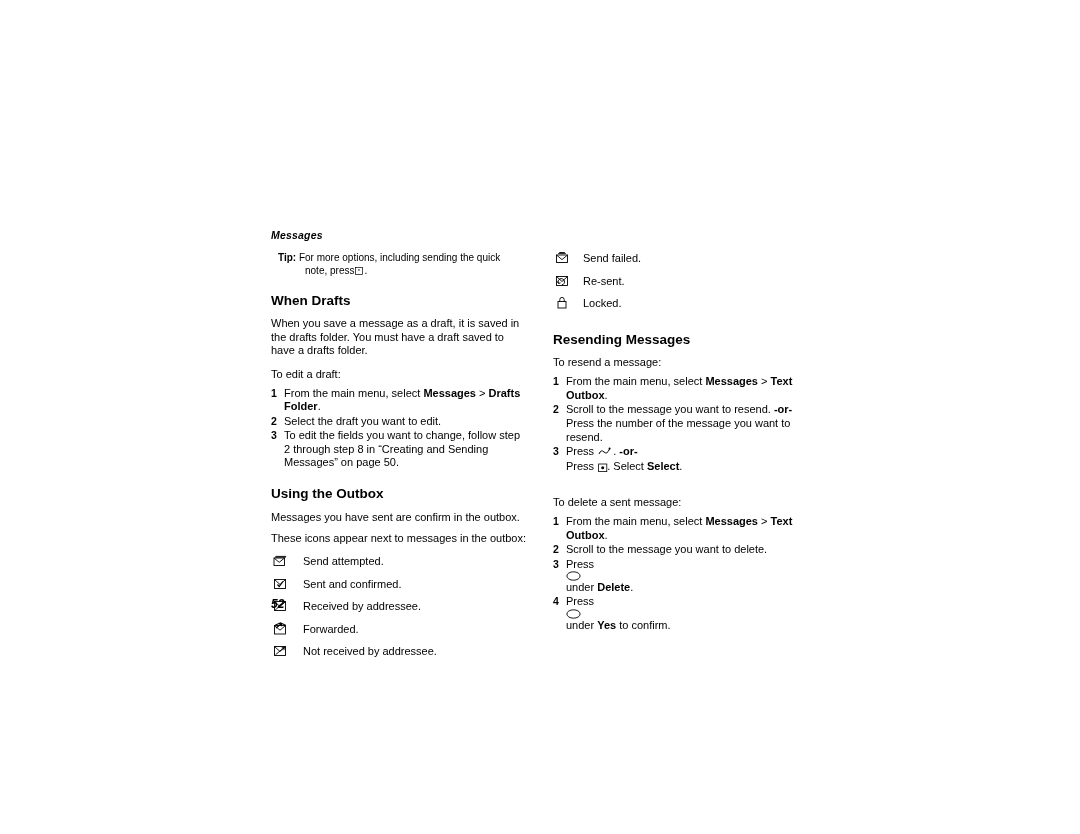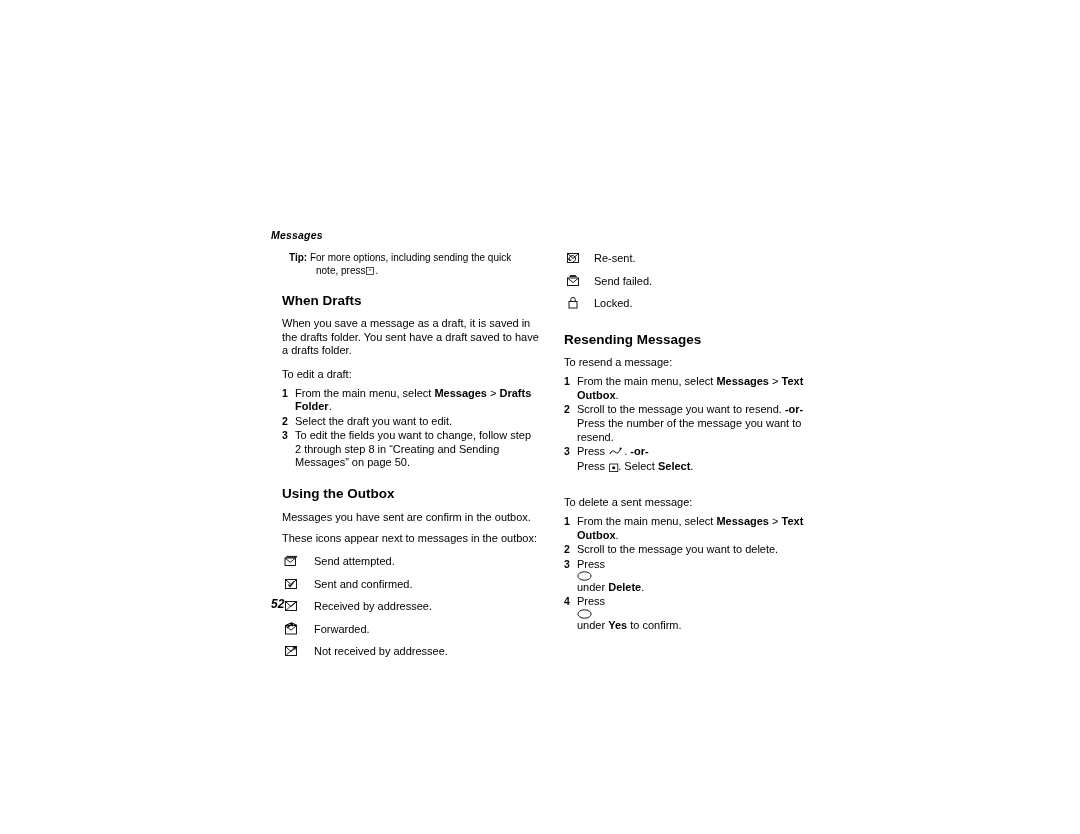--- a/index.html
+++ b/index.html
@@ -26,21 +26,20 @@
     left: 271px;
     top: 229px;
     font-size: 10.5px;
     font-style: italic;
     font-weight: bold;
     letter-spacing: 0.2px;
   }
   .col {
     position: absolute;
     width: 258px;
-    margin-left: 11px;
   }
   .col-left { left: 271px; top: 252px; }
   .col-right { left: 553px; top: 252px; }
 
   h2.head {
     font-size: 13.5px;
     font-weight: bold;
     margin: 0;
     padding: 0;
     line-height: 1.2;
@@ -165,21 +164,21 @@
               <rect x="0.5" y="0.5" width="7" height="7" fill="none" stroke="#000" stroke-width="0.7"></rect>
               <text x="4" y="6" font-size="6" text-anchor="middle" font-family="Liberation Sans, sans-serif">*</text>
             </svg></span><span>.</span>
       </span>
     </p>
 
     <div class="sp-16"></div>
 
     <h2 class="head">When Drafts</h2>
     <div class="sp-8"></div>
-    <p class="body-text">When you save a message as a draft, it is saved in the drafts folder. You sent have a draft saved to have a drafts folder.</p>
+    <p class="body-text">When you save a message as a draft, it is saved in the drafts folder. You must have a draft saved to have a drafts folder.</p>
     <div class="sp-10"></div>
     <p class="body-text">To edit a draft:</p>
     <div class="sp-6"></div>
     <ol class="steps" id="drafts-steps">
         <li><span class="num">1</span><span><span>From the main menu, select </span><b>Messages</b><span> &gt; </span><b>Drafts Folder</b><span>.</span></span></li>
         <li><span class="num">2</span><span><span>Select the draft you want to edit.</span></span></li>
         <li><span class="num">3</span><span><span>To edit the fields you want to change, follow step 2 through step 8 in “Creating and Sending Messages” on page 50.</span></span></li>
       </ol>
 
     <div class="sp-16"></div>
@@ -229,33 +228,33 @@
           </span><span>Not received by addressee.</span></li>
       </ul>
 
   </div>
 
   <div class="col col-right">
 
     <ul class="iconlist right-list" id="outbox-icons-cont">
         <li><span class="ico">
             <svg width="14" height="13" viewBox="0 0 14 13">
+              <rect x="1.5" y="4" width="11" height="7.5" stroke="#000" stroke-width="0.9" fill="none"></rect>
+              <path d="M1.5 4 L7 8.6 L12.5 4" stroke="#000" stroke-width="0.9" fill="none"></path>
+              <path d="M3.2 2.6 L10.8 2.6 M4.2 1.5 L9.8 1.5" stroke="#000" stroke-width="0.9"></path>
+            </svg>
+          </span><span>Send failed.</span></li>
+        <li><span class="ico">
+            <svg width="14" height="13" viewBox="0 0 14 13">
               <rect x="1.5" y="2.5" width="11" height="9" stroke="#000" stroke-width="0.9" fill="none"></rect>
               <path d="M1.5 2.5 L7 7.5 L12.5 2.5" stroke="#000" stroke-width="0.9" fill="none"></path>
               <path d="M3.5 9.4 A3.2 3.2 0 1 1 6.8 11.0" stroke="#000" stroke-width="1" fill="none"></path>
               <path d="M3.5 9.4 L2.3 7.6 M3.5 9.4 L5.5 8.9" stroke="#000" stroke-width="1" fill="none"></path>
             </svg>
           </span><span>Re-sent.</span></li>
-        <li><span class="ico">
-            <svg width="14" height="13" viewBox="0 0 14 13">
-              <rect x="1.5" y="4" width="11" height="7.5" stroke="#000" stroke-width="0.9" fill="none"></rect>
-              <path d="M1.5 4 L7 8.6 L12.5 4" stroke="#000" stroke-width="0.9" fill="none"></path>
-              <path d="M3.2 2.6 L10.8 2.6 M4.2 1.5 L9.8 1.5" stroke="#000" stroke-width="0.9"></path>
-            </svg>
-          </span><span>Send failed.</span></li>
         <li><span class="ico">
             <svg width="14" height="13" viewBox="0 0 14 13">
               <rect x="3" y="5.5" width="8" height="6.5" stroke="#000" stroke-width="0.9" fill="none"></rect>
               <path d="M4.8 5.5 L4.8 3.6 A2.2 2.2 0 0 1 9.2 3.6 L9.2 5.5" stroke="#000" stroke-width="0.9" fill="none"></path>
             </svg>
           </span><span>Locked.</span></li>
       </ul>
 
     <div class="sp-12"></div>
 

